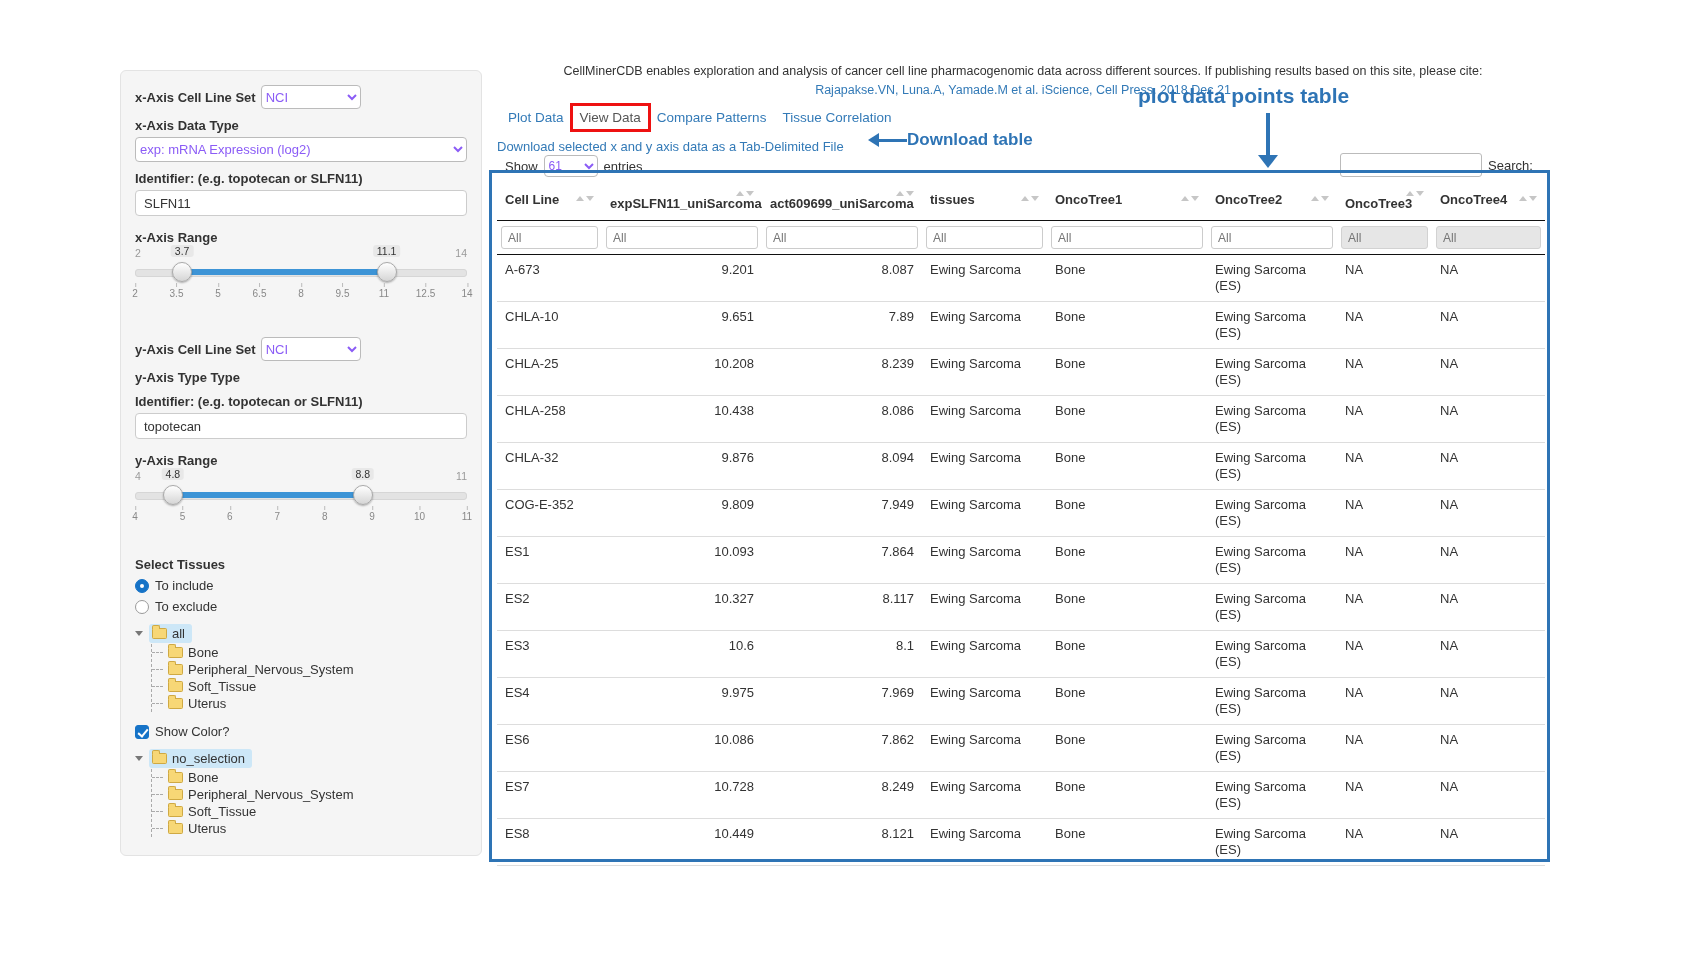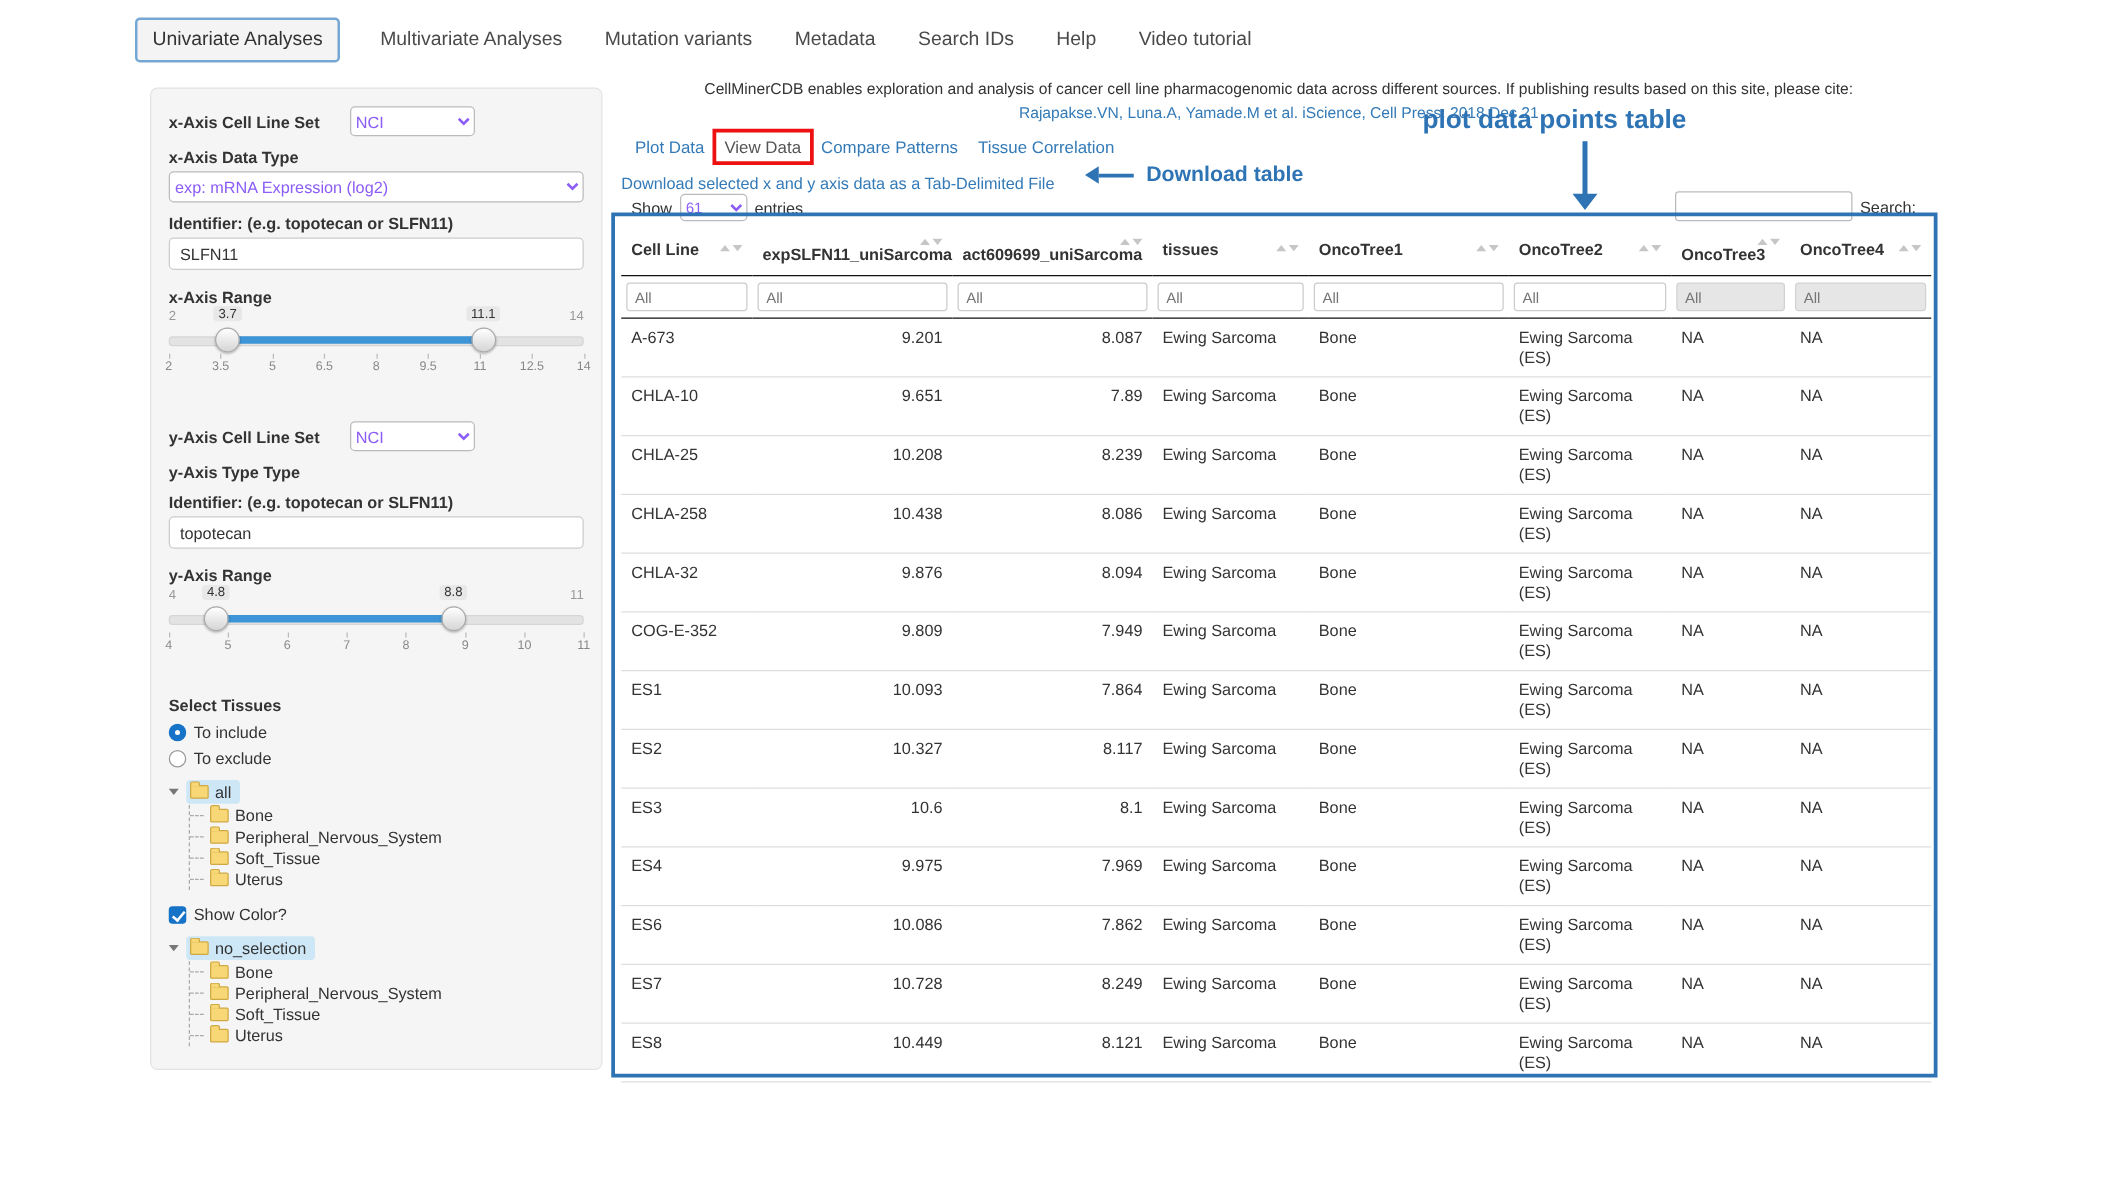--- a/index.html
+++ b/index.html
@@ -8,21 +8,21 @@
   .page{position:relative;width:1700px;height:956px;background:#fff;overflow:hidden}
 
   
   .topnav{position:absolute;left:108px;top:14px;display:flex;align-items:center;gap:30px;font-size:15.5px;color:#4a4a4a}
   .nav-item{cursor:pointer;padding:8px 2px;white-space:nowrap}
   .nav-item.active{border:2px solid var(--navb,#74a7d4);background:#f4f4f4;border-radius:4px;padding:7px 12px;color:#333}
 
   
   .sidebar{position:absolute;left:120px;top:70px;width:362px;background:#f5f5f5;border:1px solid #e3e3e3;border-radius:6px;padding:14px 14px 18px 14px;font-size:13px}
   .sidebar label{font-weight:bold;color:#333;font-size:13px}
-  .row-inline{display:flex;align-items:center;gap:24px}
+  .row-inline{display:flex;align-items:center;gap:5px}
   .blk{display:block;margin-top:9px}
   select{font-family:inherit;font-size:13px;color:#8b5cf6;border:1px solid #bbb;border-radius:4px;background:#fff;height:24px}
   .sel-small{width:100px}
   .sel-full{width:100%;margin-top:4px;height:25px}
   .txt{width:100%;margin-top:4px;height:26px;border:1px solid #ccc;border-radius:4px;padding:0 8px;font-size:13px;font-family:inherit;background:#fff;color:#333}
   .range-lab{margin-top:14px}
   .spacer1{height:36px}
   .spacer2{height:24px}
 
   
@@ -96,36 +96,27 @@
 
   
   .ann-table-box{position:absolute;left:489px;top:170px;width:1061px;height:692px;border:3px solid var(--ann,#2e74b5);pointer-events:none;z-index:6}
   .ann-big-label{position:absolute;left:1138px;top:84px;font-size:21px;font-weight:bold;color:var(--ann,#2e74b5);z-index:7;white-space:nowrap}
   .ann-down-arrow{position:absolute;left:1258px;top:113px;width:20px;height:56px;z-index:7}
   .ann-down-arrow .line{position:absolute;left:8px;top:0;width:4px;height:43px;background:var(--ann,#2e74b5)}
   .ann-down-arrow .head{position:absolute;left:0;top:42px;width:0;height:0;border-left:10px solid transparent;border-right:10px solid transparent;border-top:13px solid var(--ann,#2e74b5)}
   .ann-download{position:absolute;left:868px;top:130px;display:flex;align-items:center;z-index:7}
   .ann-download .arrow-head-left{width:0;height:0;border-top:7px solid transparent;border-bottom:7px solid transparent;border-right:11px solid var(--ann,#2e74b5)}
   .ann-download .arrow-line{width:28px;height:3px;background:var(--ann,#2e74b5)}
-  .ann-dl-text{margin-left:10px;font-size:17px;font-weight:bold;color:var(--ann,#2e74b5)}
+  .ann-dl-text{font-size:17px;font-weight:bold;color:var(--ann,#2e74b5)}
 </style>
 </head>
 <body>
 
 <div class="page">
 
-  <nav class="topnav">
-      <div class="nav-item active">Univariate Analyses</div>
-      <div class="nav-item">Multivariate Analyses</div>
-      <div class="nav-item">Mutation variants</div>
-      <div class="nav-item">Metadata</div>
-      <div class="nav-item">Search IDs</div>
-      <div class="nav-item">Help</div>
-      <div class="nav-item">Video tutorial</div>
-    </nav>
 
   <aside class="sidebar">
     <div class="row-inline">
       <label>x-Axis Cell Line Set</label>
       <select class="sel-small"><option>NCI</option></select>
     </div>
     <label class="blk">x-Axis Data Type</label>
     <select class="sel-full"><option>exp: mRNA Expression (log2)</option></select>
     <label class="blk">Identifier: (e.g. topotecan or SLFN11)</label>
     <input class="txt" value="SLFN11" style="">

